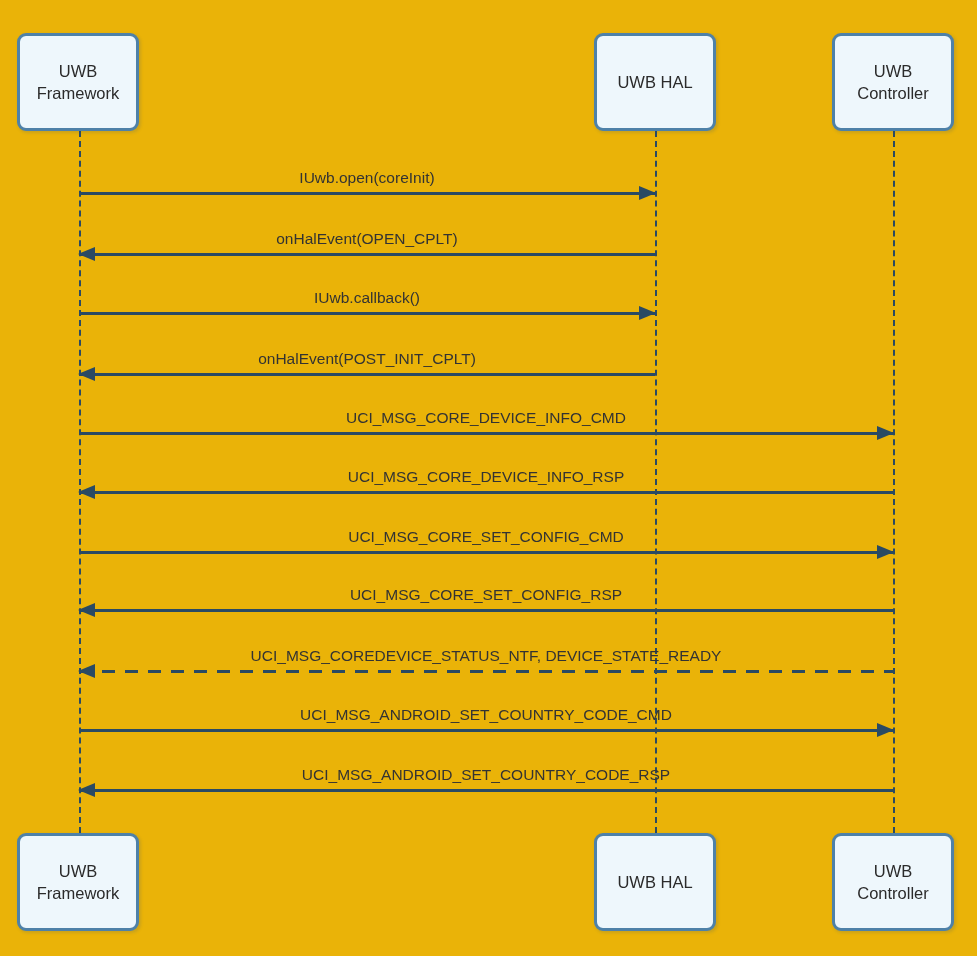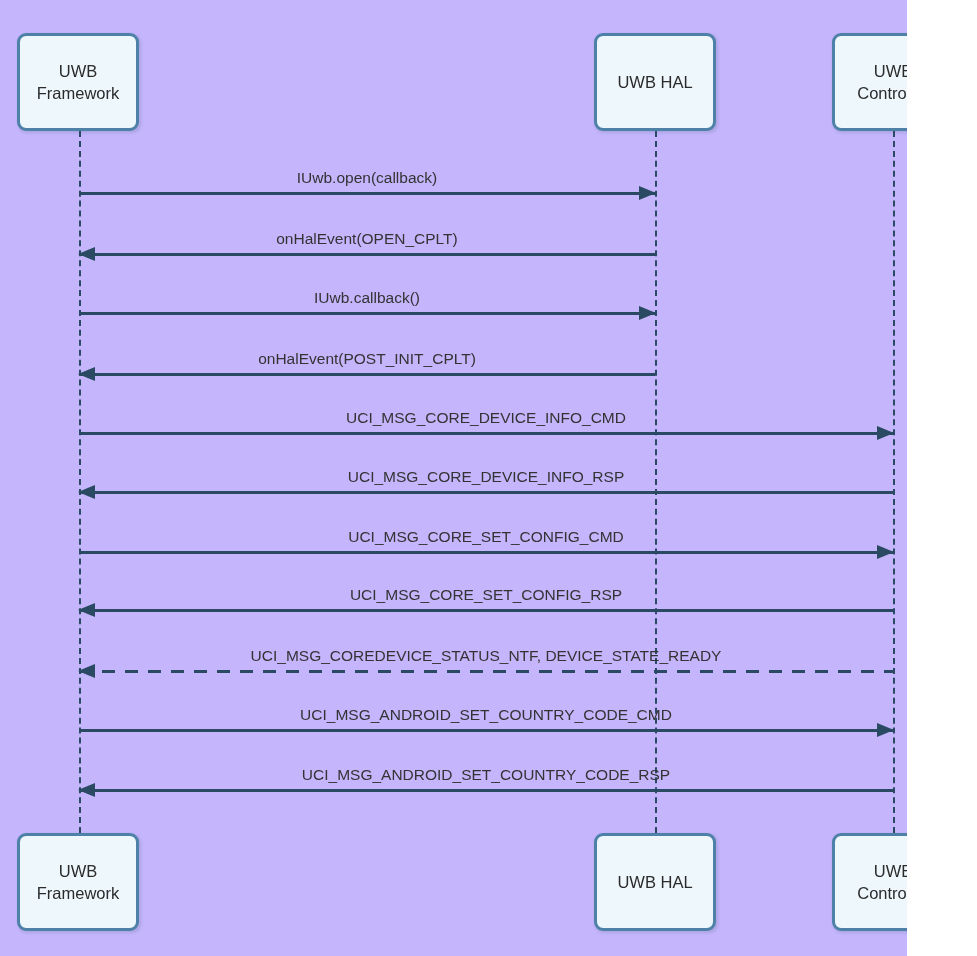--- a/index.html
+++ b/index.html
@@ -6,23 +6,23 @@
     --line: #2a4a63;
     --box-border: #4e81a8;
     --box-fill: #eef7fc;
     --label: #333333;
   }
   * { margin: 0; padding: 0; box-sizing: border-box; }
   html, body { background: #ffffff; }
   body { font-family: "Liberation Sans", sans-serif; }
   .canvas {
     position: relative;
-    width: 907px;
+    width: 977px;
     height: 956px;
-    background: #c4b5fd;
+    background: #eab308;
     overflow: hidden;
   }
   .actor-box {
     position: absolute;
     width: 122px;
     height: 98px;
     background: var(--box-fill);
     border: 3px solid var(--box-border);
     border-radius: 9px;
     display: flex;
@@ -91,21 +91,21 @@
   </div>
   <div class="actor-box" style="left:832px; top:33px;">
     <span>UWB Controller</span>
   </div>
 
   <div class="lifeline" style="left:79px;"></div>
   <div class="lifeline" style="left:655px;"></div>
   <div class="lifeline" style="left:893px;"></div>
 
   <div class="msg" style="left:79px; top:193px; width:576px;">
-    <div class="msg-label">IUwb.open(callback)</div>
+    <div class="msg-label">IUwb.open(coreInit)</div>
     <div class="msg-line"></div>
     <div class="arr right"></div>
   </div>
 
   <div class="msg" style="left:79px; top:254px; width:576px;">
     <div class="msg-label">onHalEvent(OPEN_CPLT)</div>
     <div class="msg-line"></div>
     <div class="arr left"></div>
   </div>
 

